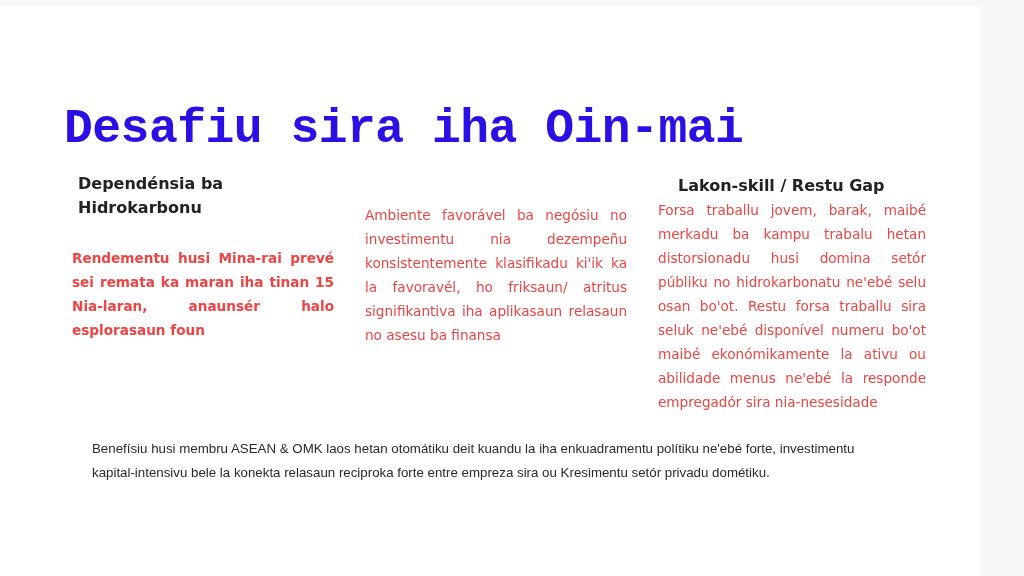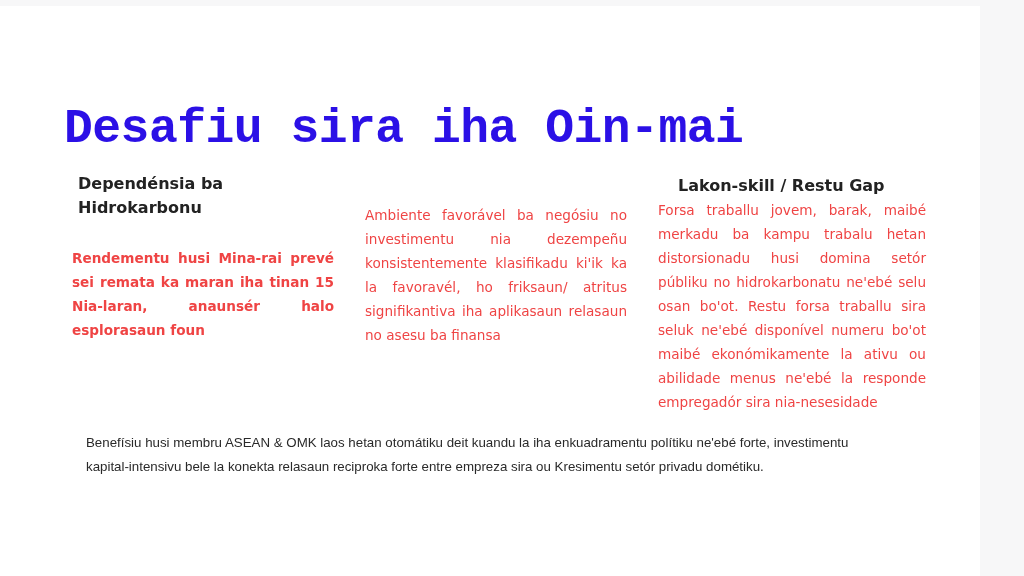--- a/index.html
+++ b/index.html
@@ -61,21 +61,21 @@
 
   .col3 { left: 658px; top: 168px; width: 268px; }
   .col3 h2 { padding-left: 20px; }
   .col3 p { margin-top: 0px; }
 
   .footer-note {
     position: absolute;
     left: 86px;
     top: 425px;
     width: 796px;
-    margin: 0;
+    margin: 6px;
     font-family: "Liberation Sans", sans-serif;
     font-size: 13.3px;
     line-height: 23.5px;
     color: #2a2a2a;
   }
 </style>
 </head>
 <body>
 
 <div class="slide">

